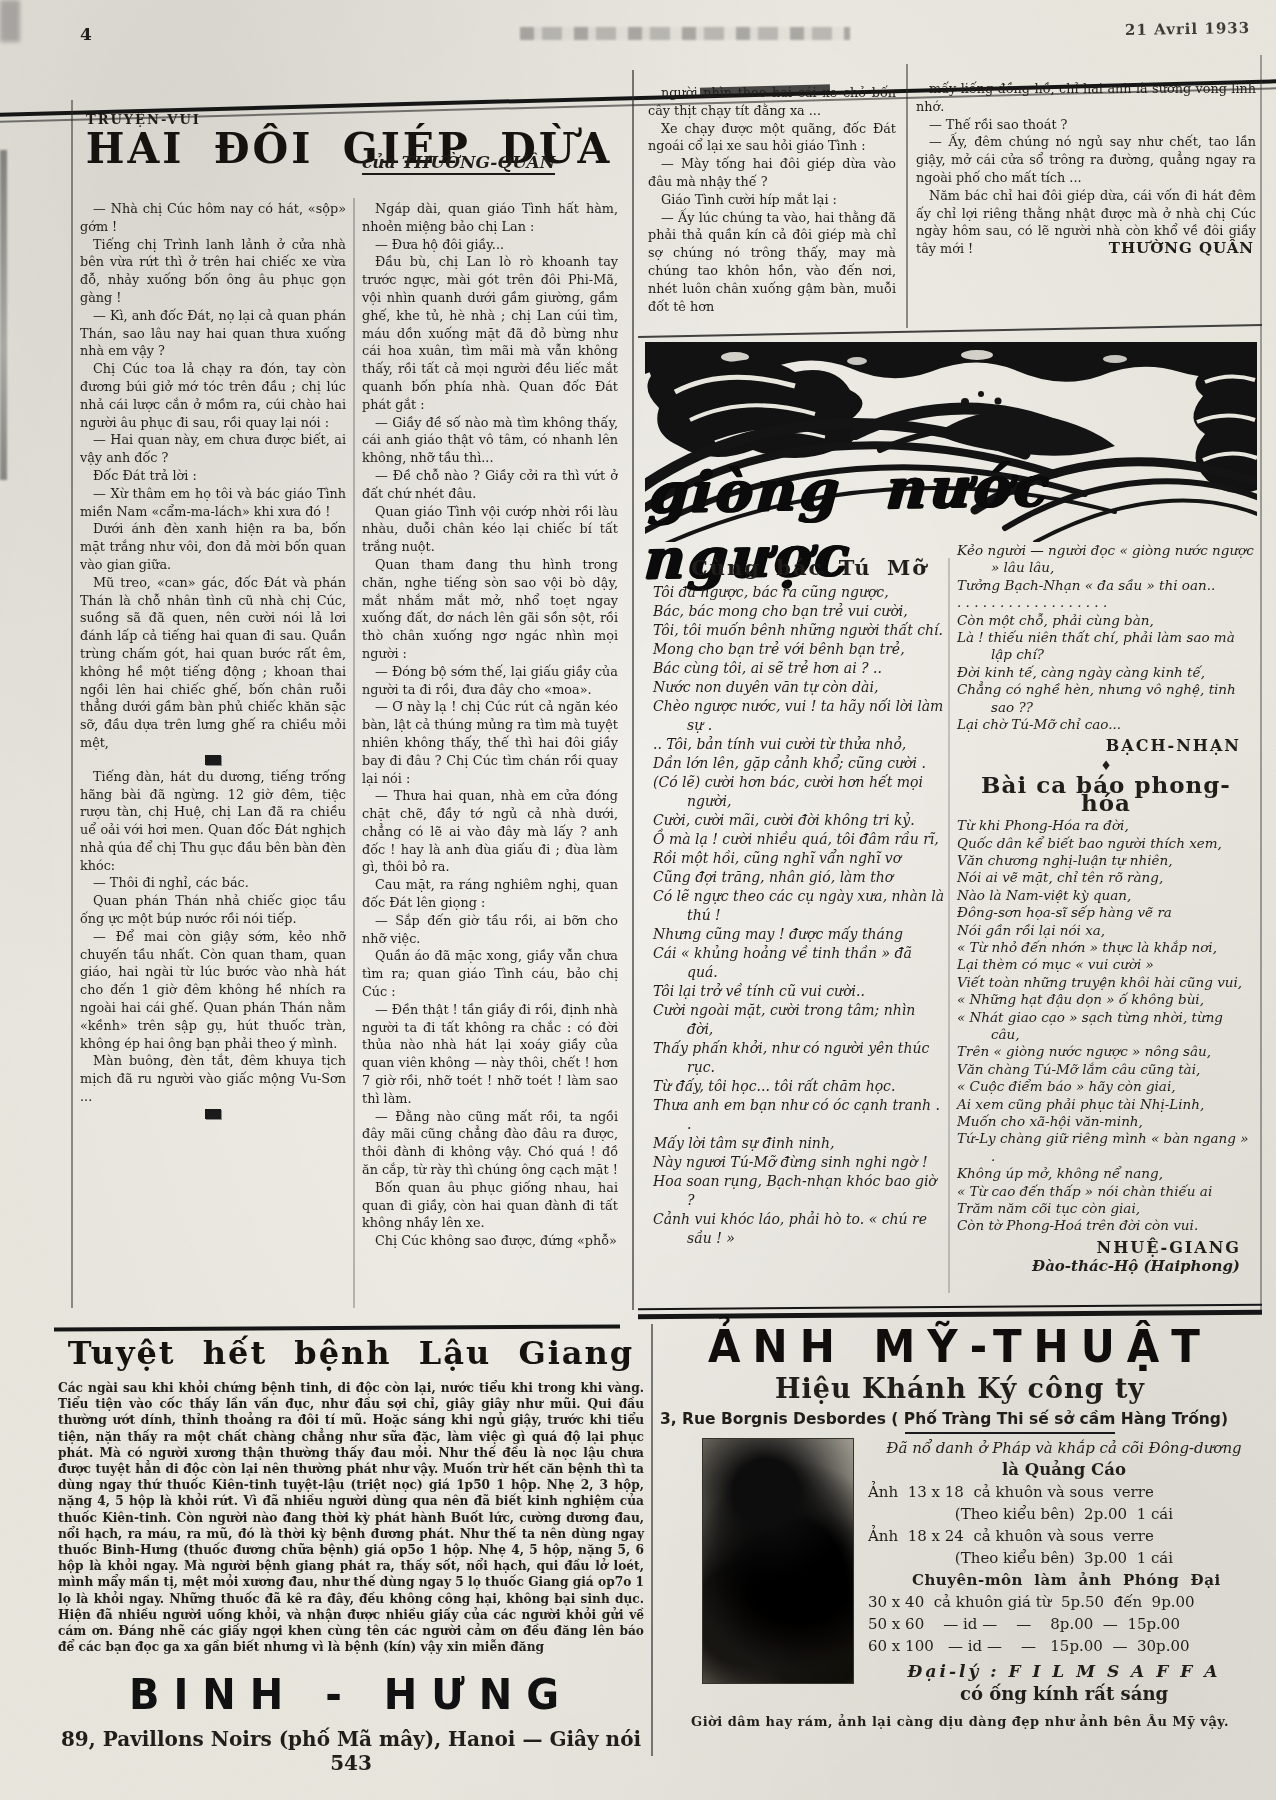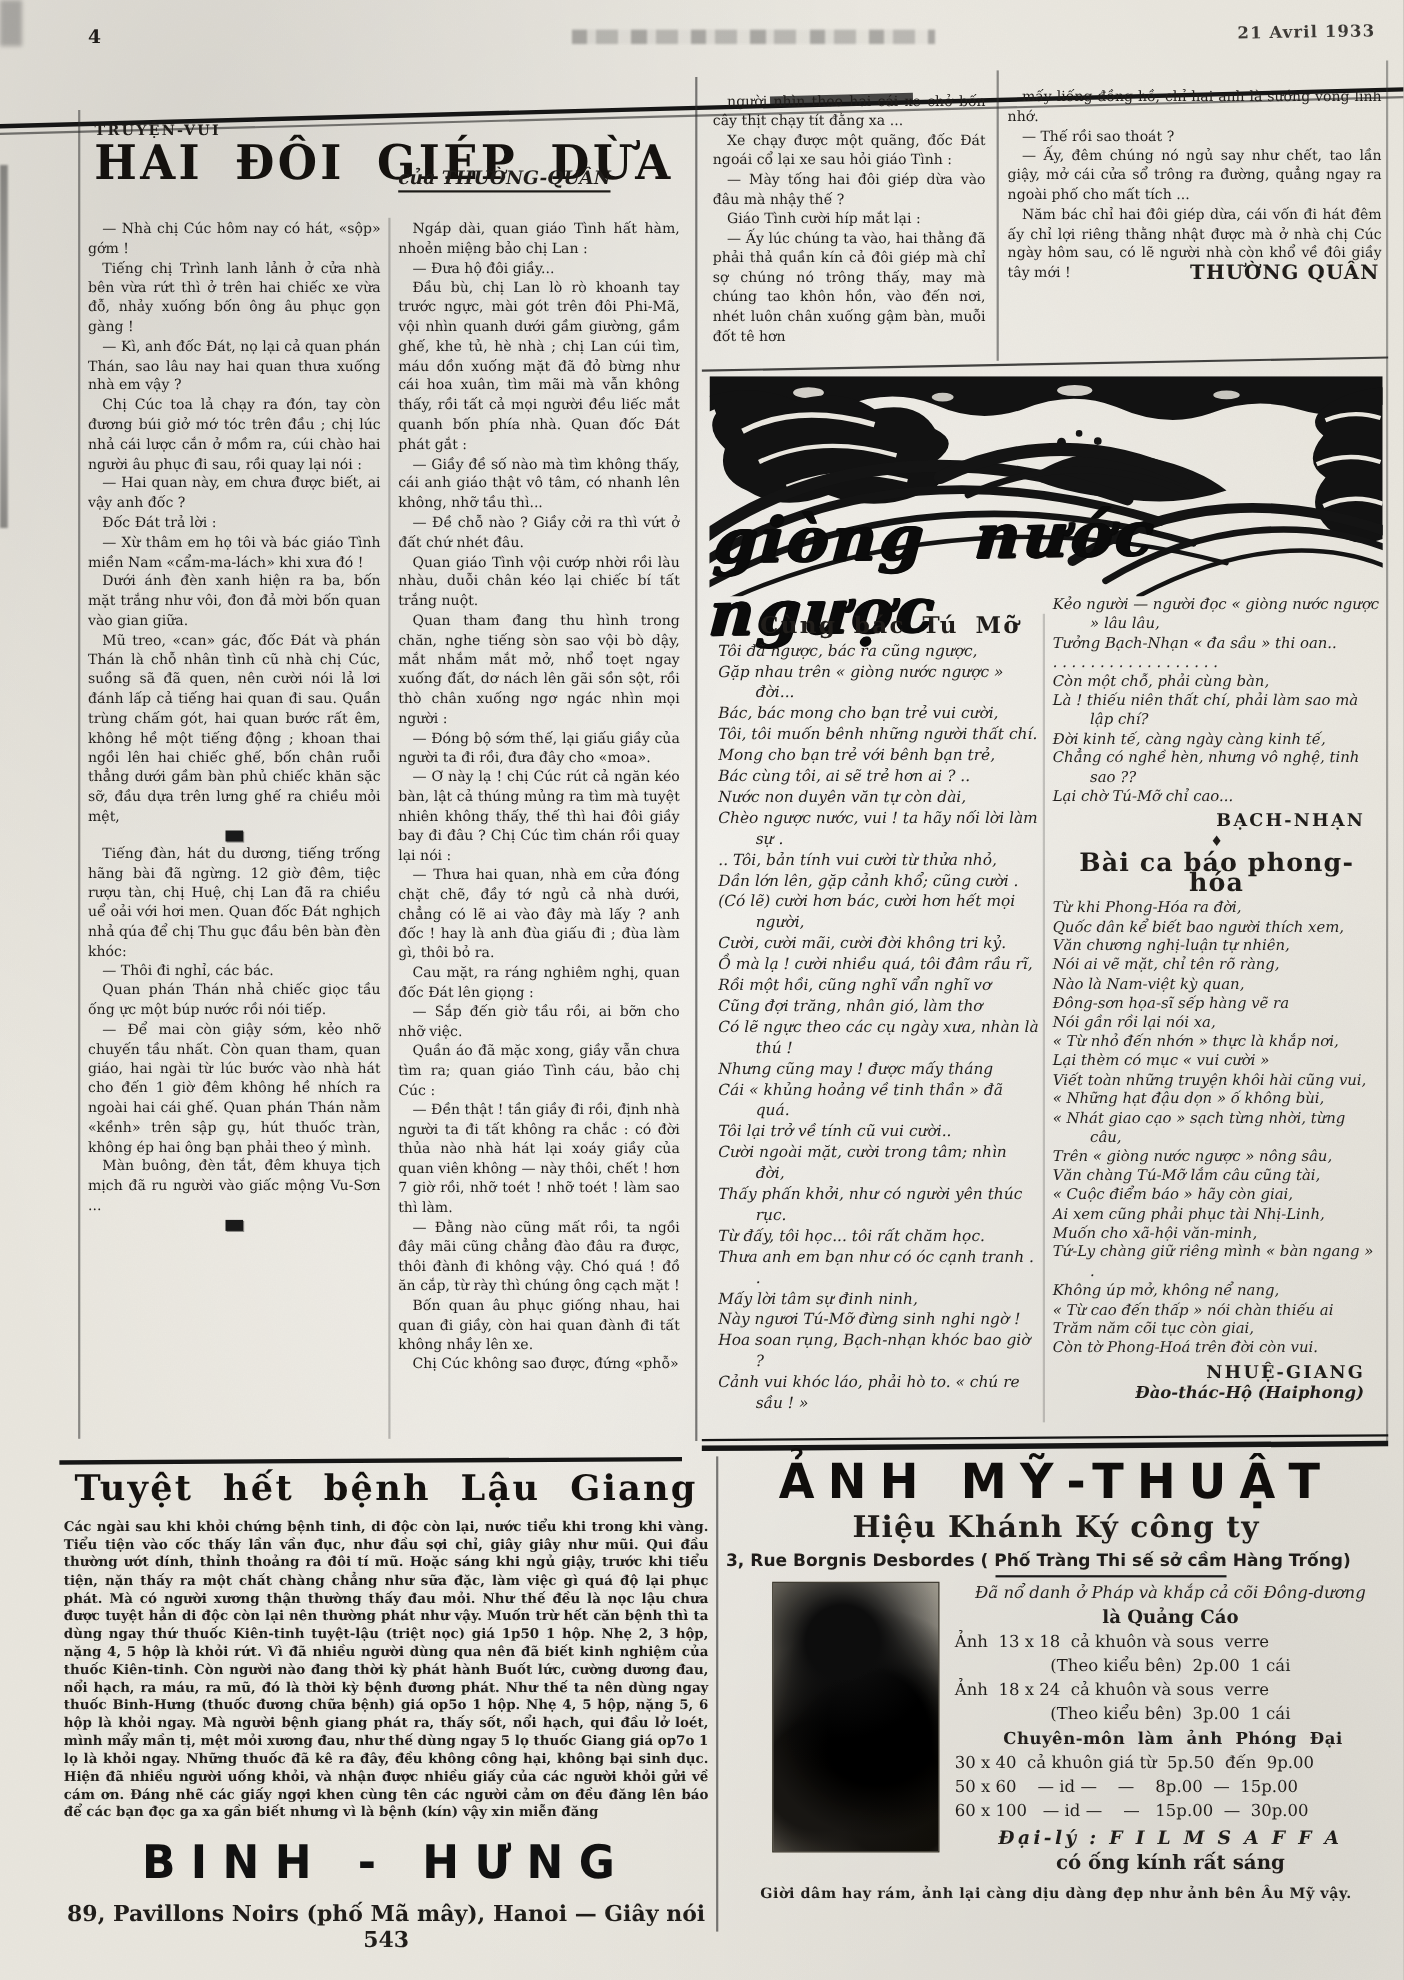--- a/index.html
+++ b/index.html
@@ -49,21 +49,21 @@
 
   
   .story-col{position:absolute;font-size:12.8px;line-height:17.8px;}
   .story-col p{margin:0;text-indent:13px;text-align:justify;}
   #col1{left:80px;top:200px;width:266px;height:1112px;overflow:hidden;}
   #col2{left:362px;top:200px;width:256px;height:1112px;overflow:hidden;}
   #col3{left:648px;top:84px;width:248px;height:244px;overflow:hidden;}
   #col4{left:916px;top:80px;width:340px;height:240px;overflow:hidden;}
   .section-break{height:16px;display:flex;align-items:center;justify-content:center;}
   .section-break span{display:block;width:16px;height:10px;background:#1a1a1a;box-shadow:1px 1px 0 rgba(0,0,0,.4);}
-  .story-sig{text-align:right;font-weight:bold;letter-spacing:1px;font-size:18px;margin-top:-17.8px;padding-right:2px;}
+  .story-sig{text-align:right;font-weight:bold;letter-spacing:1px;font-size:15px;margin-top:-17.8px;padding-right:2px;}
 
   
   .feature{position:absolute;left:645px;top:342px;width:612px;height:966px;}
   .wave-art{position:absolute;left:0;top:0;}
   .cursive-title{position:absolute;left:2px;top:112px;width:608px;font-style:italic;font-weight:bold;font-size:56px;
     letter-spacing:3px;word-spacing:22px;color:#0b0b0b;transform:rotate(-1deg) skewX(-5deg);
     text-shadow:1px 0 #0b0b0b,-1px 0 #0b0b0b,0 1px #0b0b0b,1.5px 1px #0b0b0b;}
   .poem-col{position:absolute;font-style:italic;}
   .poem-left{left:8px;top:216px;width:292px;font-size:14px;line-height:19px;}
   .poem-right{left:312px;top:200px;width:298px;font-size:13.5px;line-height:17.4px;}
@@ -244,21 +244,20 @@
       <path d="M330,168 C420,110 520,108 618,142" stroke="#141414" stroke-width="9" fill="none" stroke-linecap="round"></path>
       <path d="M360,186 C450,132 545,128 620,158" stroke="#141414" stroke-width="6" fill="none" stroke-linecap="round"></path>
       <path d="M390,200 C480,152 560,148 622,176" stroke="#141414" stroke-width="4" fill="none" stroke-linecap="round"></path>
     </svg>
     <div class="cursive-title">giòng nước ngược</div>
 
     <div class="poem-col poem-left">
       <h3 class="poem-heading">Cùng bác Tú Mỡ</h3>
       <div>
           <p class="poem-line">Tôi đã ngược, bác ra cũng ngược,</p>
-          <p class="poem-line">Gặp nhau trên « giòng nước ngược » đời...</p>
           <p class="poem-line">Bác, bác mong cho bạn trẻ vui cười,</p>
           <p class="poem-line">Tôi, tôi muốn bênh những người thất chí.</p>
           <p class="poem-line">Mong cho bạn trẻ với bênh bạn trẻ,</p>
           <p class="poem-line">Bác cùng tôi, ai sẽ trẻ hơn ai ? ..</p>
           <p class="poem-line">Nước non duyên văn tự còn dài,</p>
           <p class="poem-line">Chèo ngược nước, vui ! ta hãy nối lời làm sự .</p>
           <p class="poem-line">.. Tôi, bản tính vui cười từ thửa nhỏ,</p>
           <p class="poem-line">Dần lớn lên, gặp cảnh khổ; cũng cười .</p>
           <p class="poem-line">(Có lẽ) cười hơn bác, cười hơn hết mọi người,</p>
           <p class="poem-line">Cười, cười mãi, cười đời không tri kỷ.</p>

